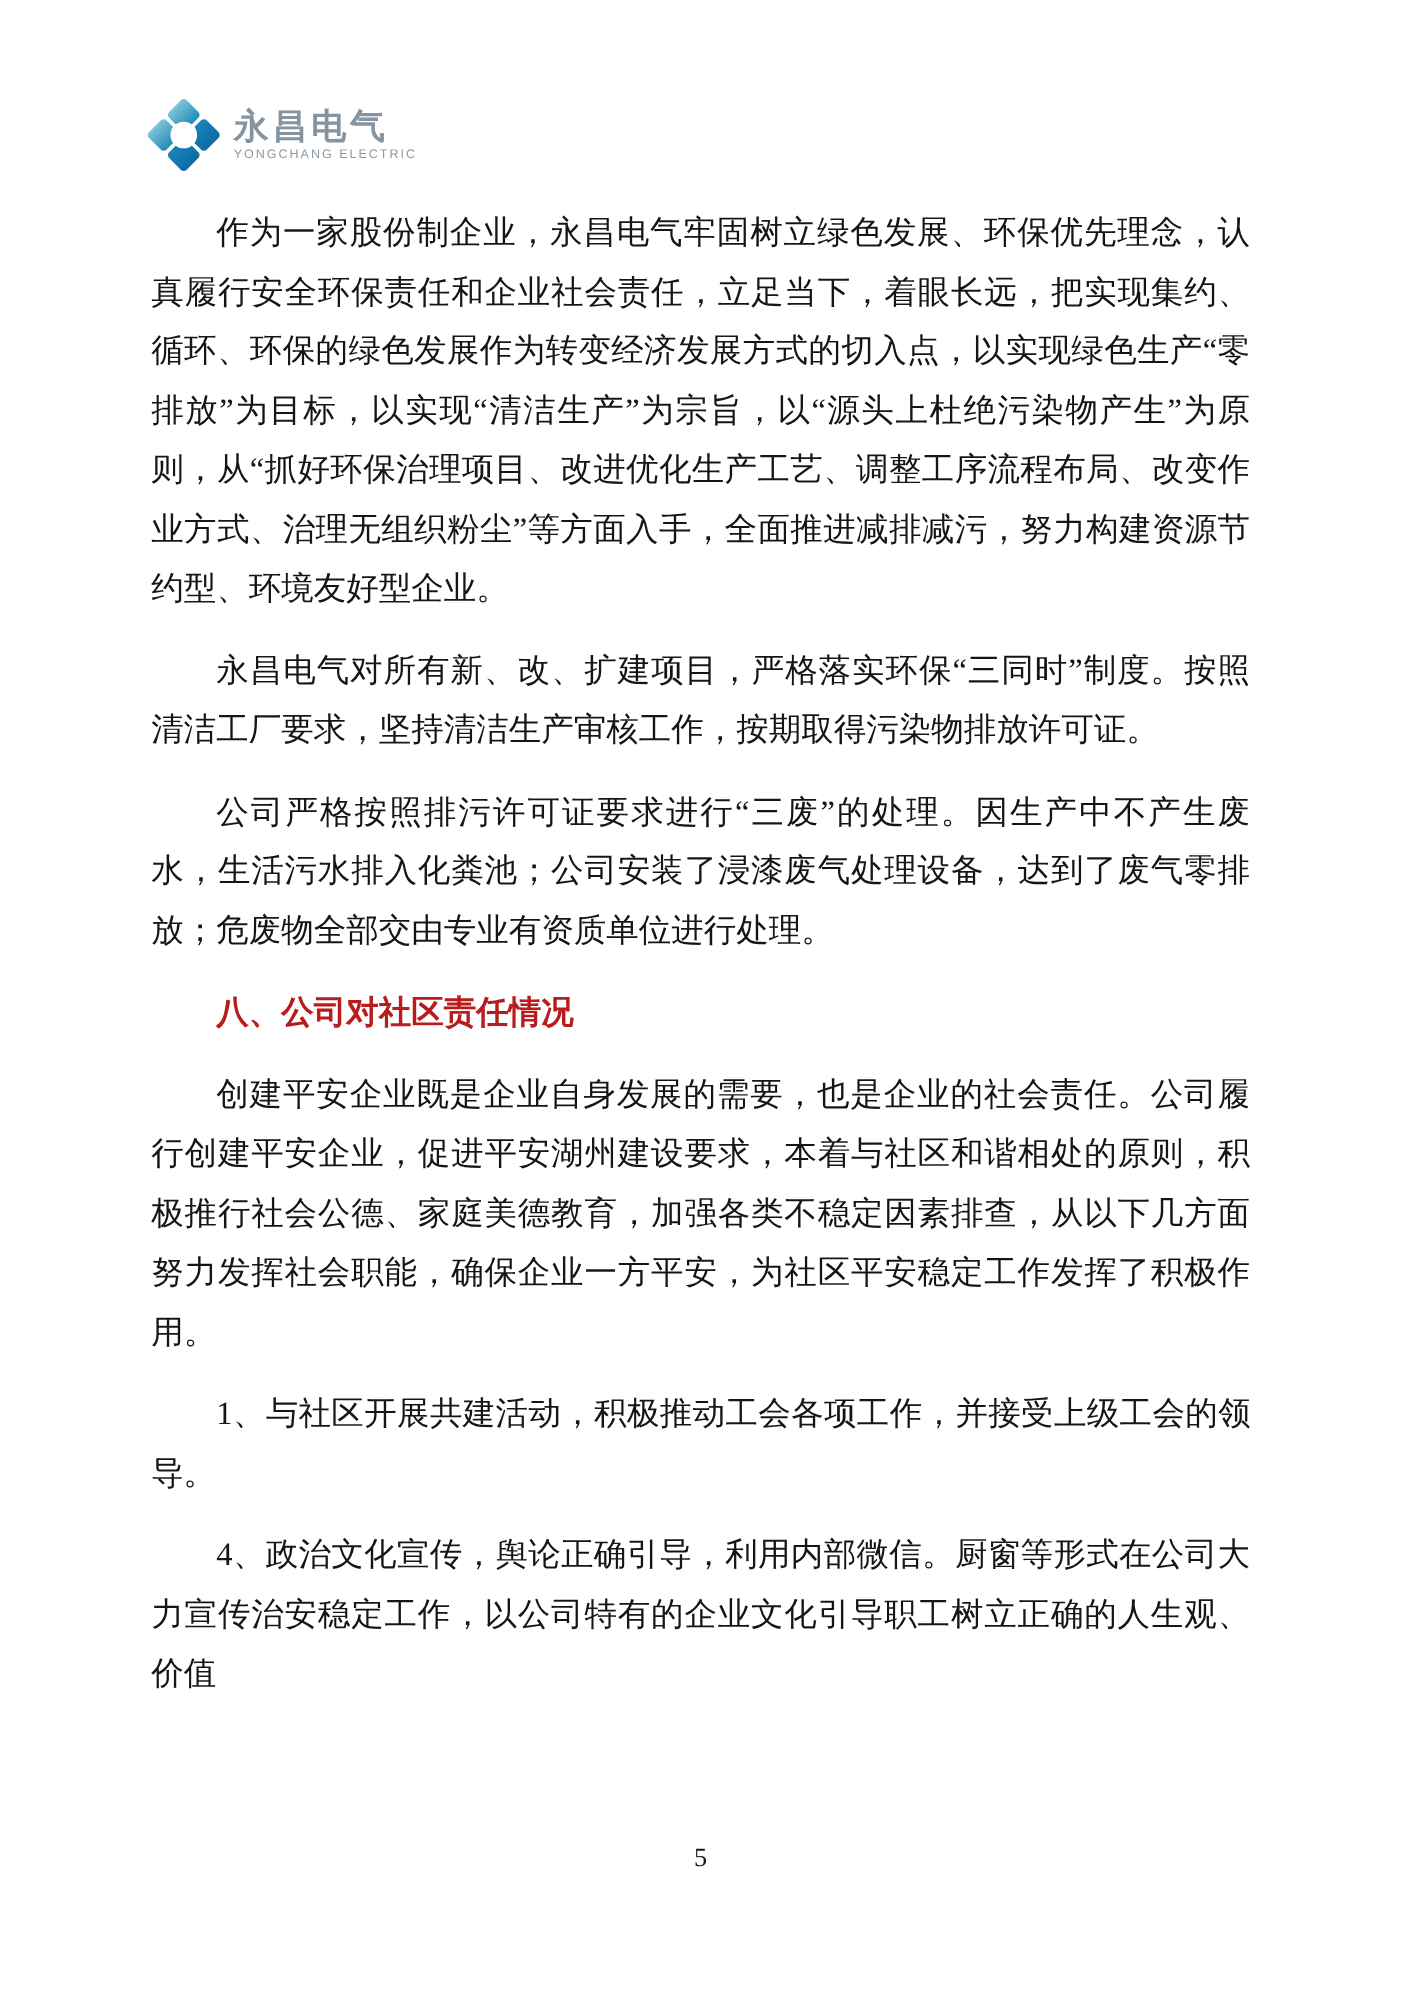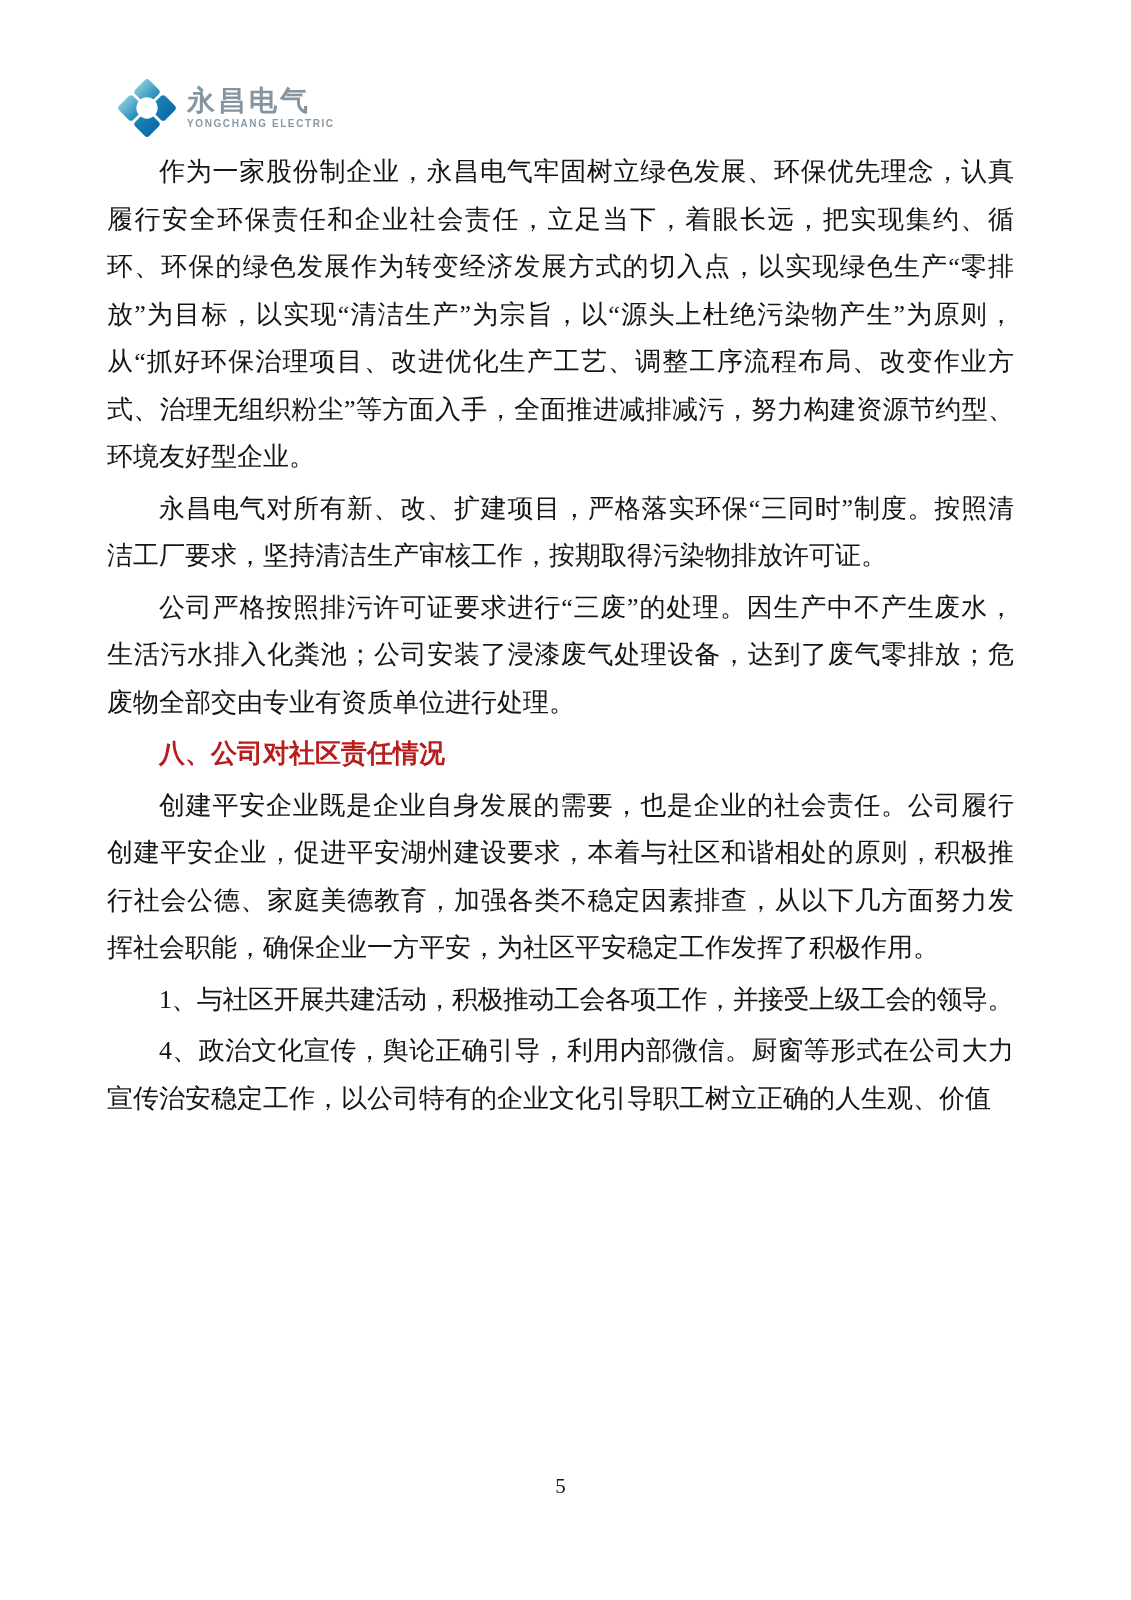--- a/index.html
+++ b/index.html
@@ -26,40 +26,40 @@
   .logo-text { display: flex; flex-direction: column; line-height: 1; }
   .logo-cn {
     font-family: "Liberation Sans", "DejaVu Sans", sans-serif;
     font-weight: bold;
     font-size: 28px;
     letter-spacing: 3px;
     color: #8495a1;
   }
   .logo-en {
     font-family: "Liberation Sans", "DejaVu Sans", sans-serif;
-    font-weight: bold;
+    font-weight: normal;
     font-size: 10px;
     letter-spacing: 1.6px;
     color: #8a98a3;
     margin-top: 4px;
     white-space: nowrap;
   }
   
   .content {
     position: absolute;
     left: 103px;
     top: 144px;
     width: 915px;
     font-size: 26px;
     line-height: 47.5px;
     text-align: justify;
     text-justify: inter-ideograph;
   }
   .content p {
-    margin: 4px;
+    margin: 18px;
     text-indent: 2em;
   }
   .content p.heading {
     font-family: "Liberation Sans", "DejaVu Sans", sans-serif;
     font-weight: bold;
     color: #b91c1c;
   }
   .content p.one-line {
     letter-spacing: -0.5px;
   }

